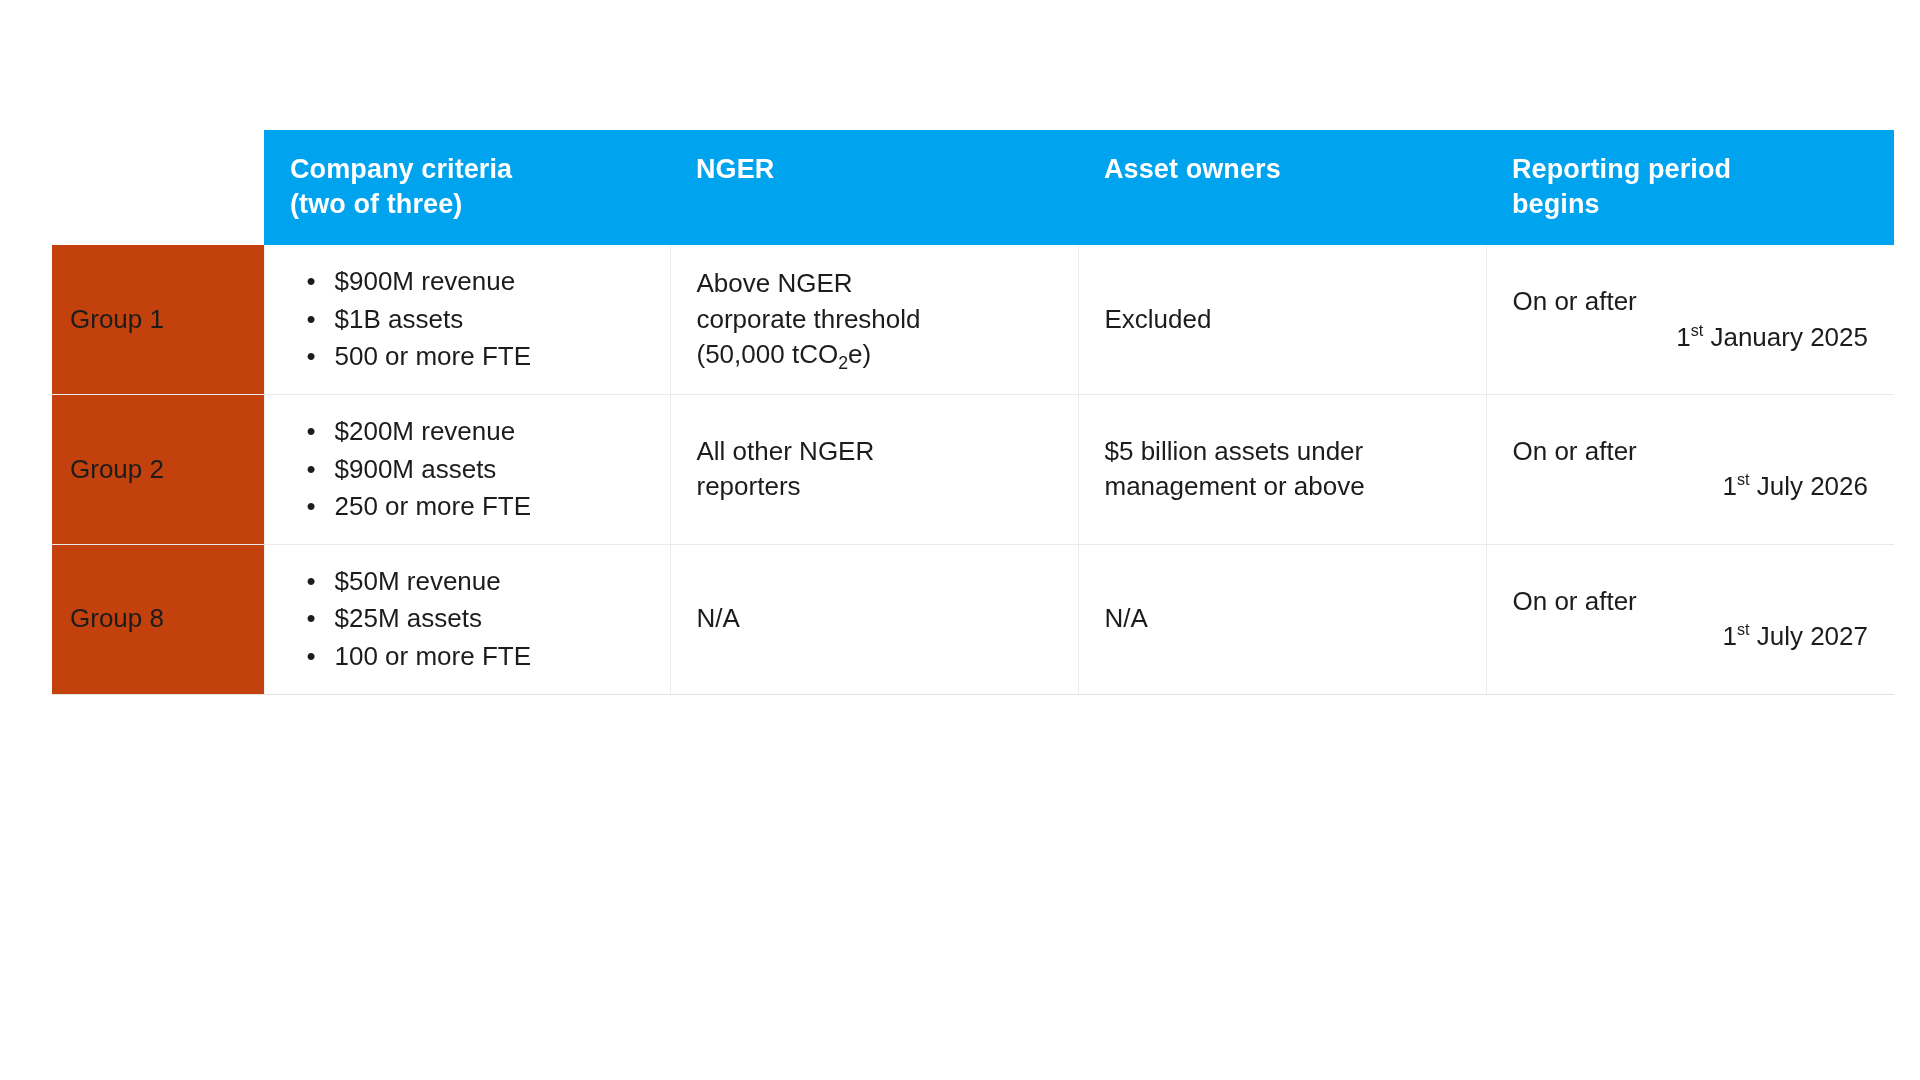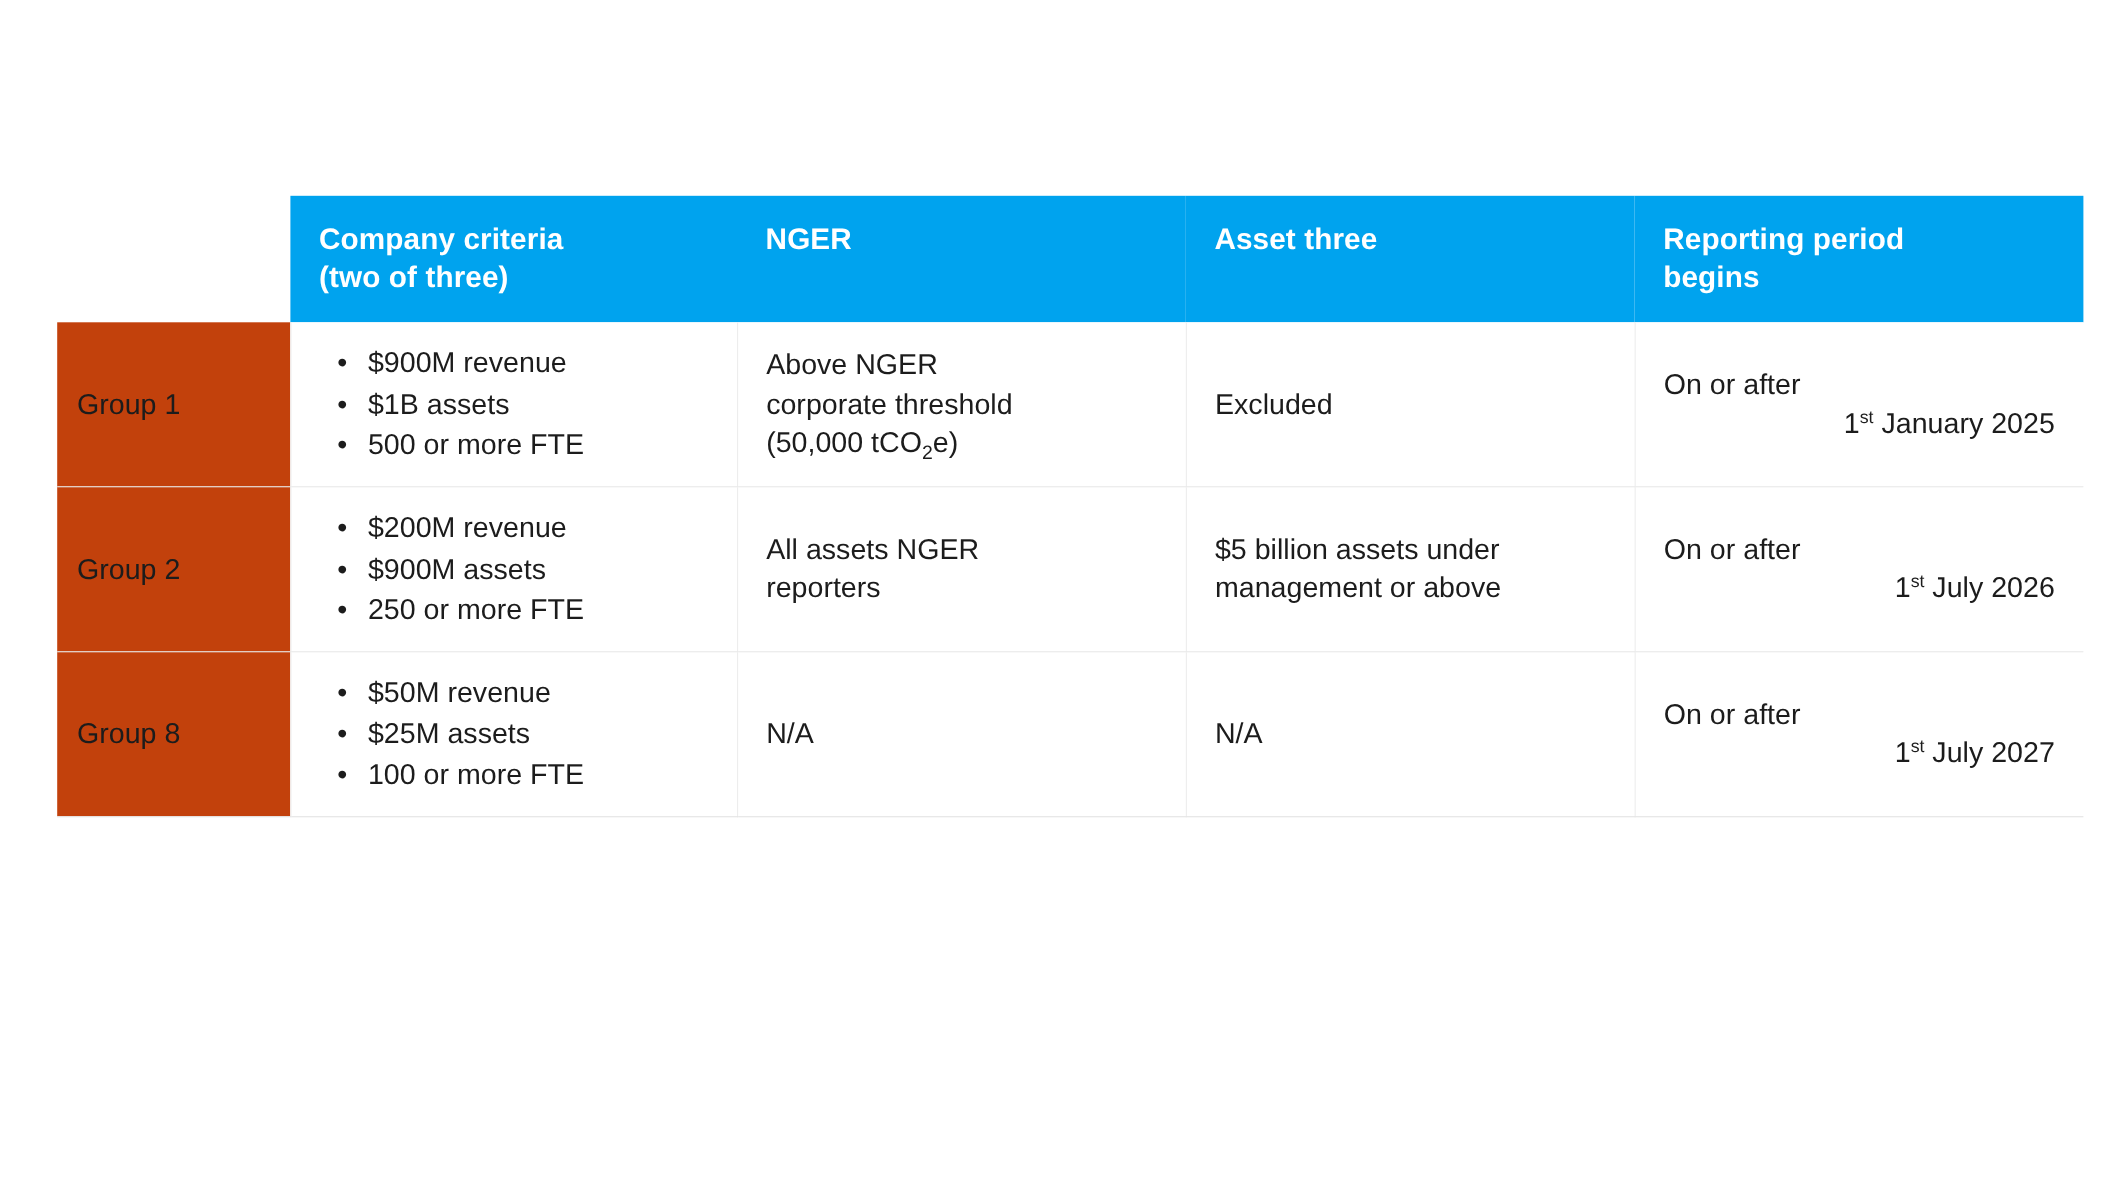--- a/index.html
+++ b/index.html
@@ -23,21 +23,20 @@
     position: absolute;
     left: 52px;
     top: 130px;
     width: 1842px;
   }
 
   table.criteria-table {
     border-collapse: collapse;
     table-layout: fixed;
     width: 1842px;
-    margin-top: 48px;
   }
 
   col.c-group   { width: 212px; }
   col.c-company { width: 406px; }
   col.c-nger    { width: 408px; }
   col.c-asset   { width: 408px; }
   col.c-period  { width: 408px; }
 
   thead th {
     background: #00A3EE;
@@ -144,21 +143,21 @@
         <tr>
           <th class="spacer-head"></th>
           <th>
               <span class="cell-text">Company criteria
 (two of three)</span>
             </th>
           <th>
               <span class="cell-text">NGER</span>
             </th>
           <th>
-              <span class="cell-text">Asset three</span>
+              <span class="cell-text">Asset owners</span>
             </th>
           <th>
               <span class="cell-text">Reporting period
 begins</span>
             </th>
         </tr>
       </thead>
       <tbody>
 
         <tr>
@@ -187,21 +186,21 @@
         <tr>
           <td class="group-cell">Group 2</td>
           <td>
             <ul class="criteria-list">
               <li>$200M revenue</li>
               <li>$900M assets</li>
               <li>250 or more FTE</li>
             </ul>
           </td>
           <td>
-            <span class="cell-text">All assets NGER</span>
+            <span class="cell-text">All other NGER</span>
             <span class="cell-text">reporters</span>
           </td>
           <td>
               <span class="cell-text">$5 billion assets under
 management or above</span>
             </td>
           <td>
             <span class="period-line1">On or after</span>
             <span class="period-line2"><span>1</span><sup>st</sup><span> July 2026</span></span>
           </td>

